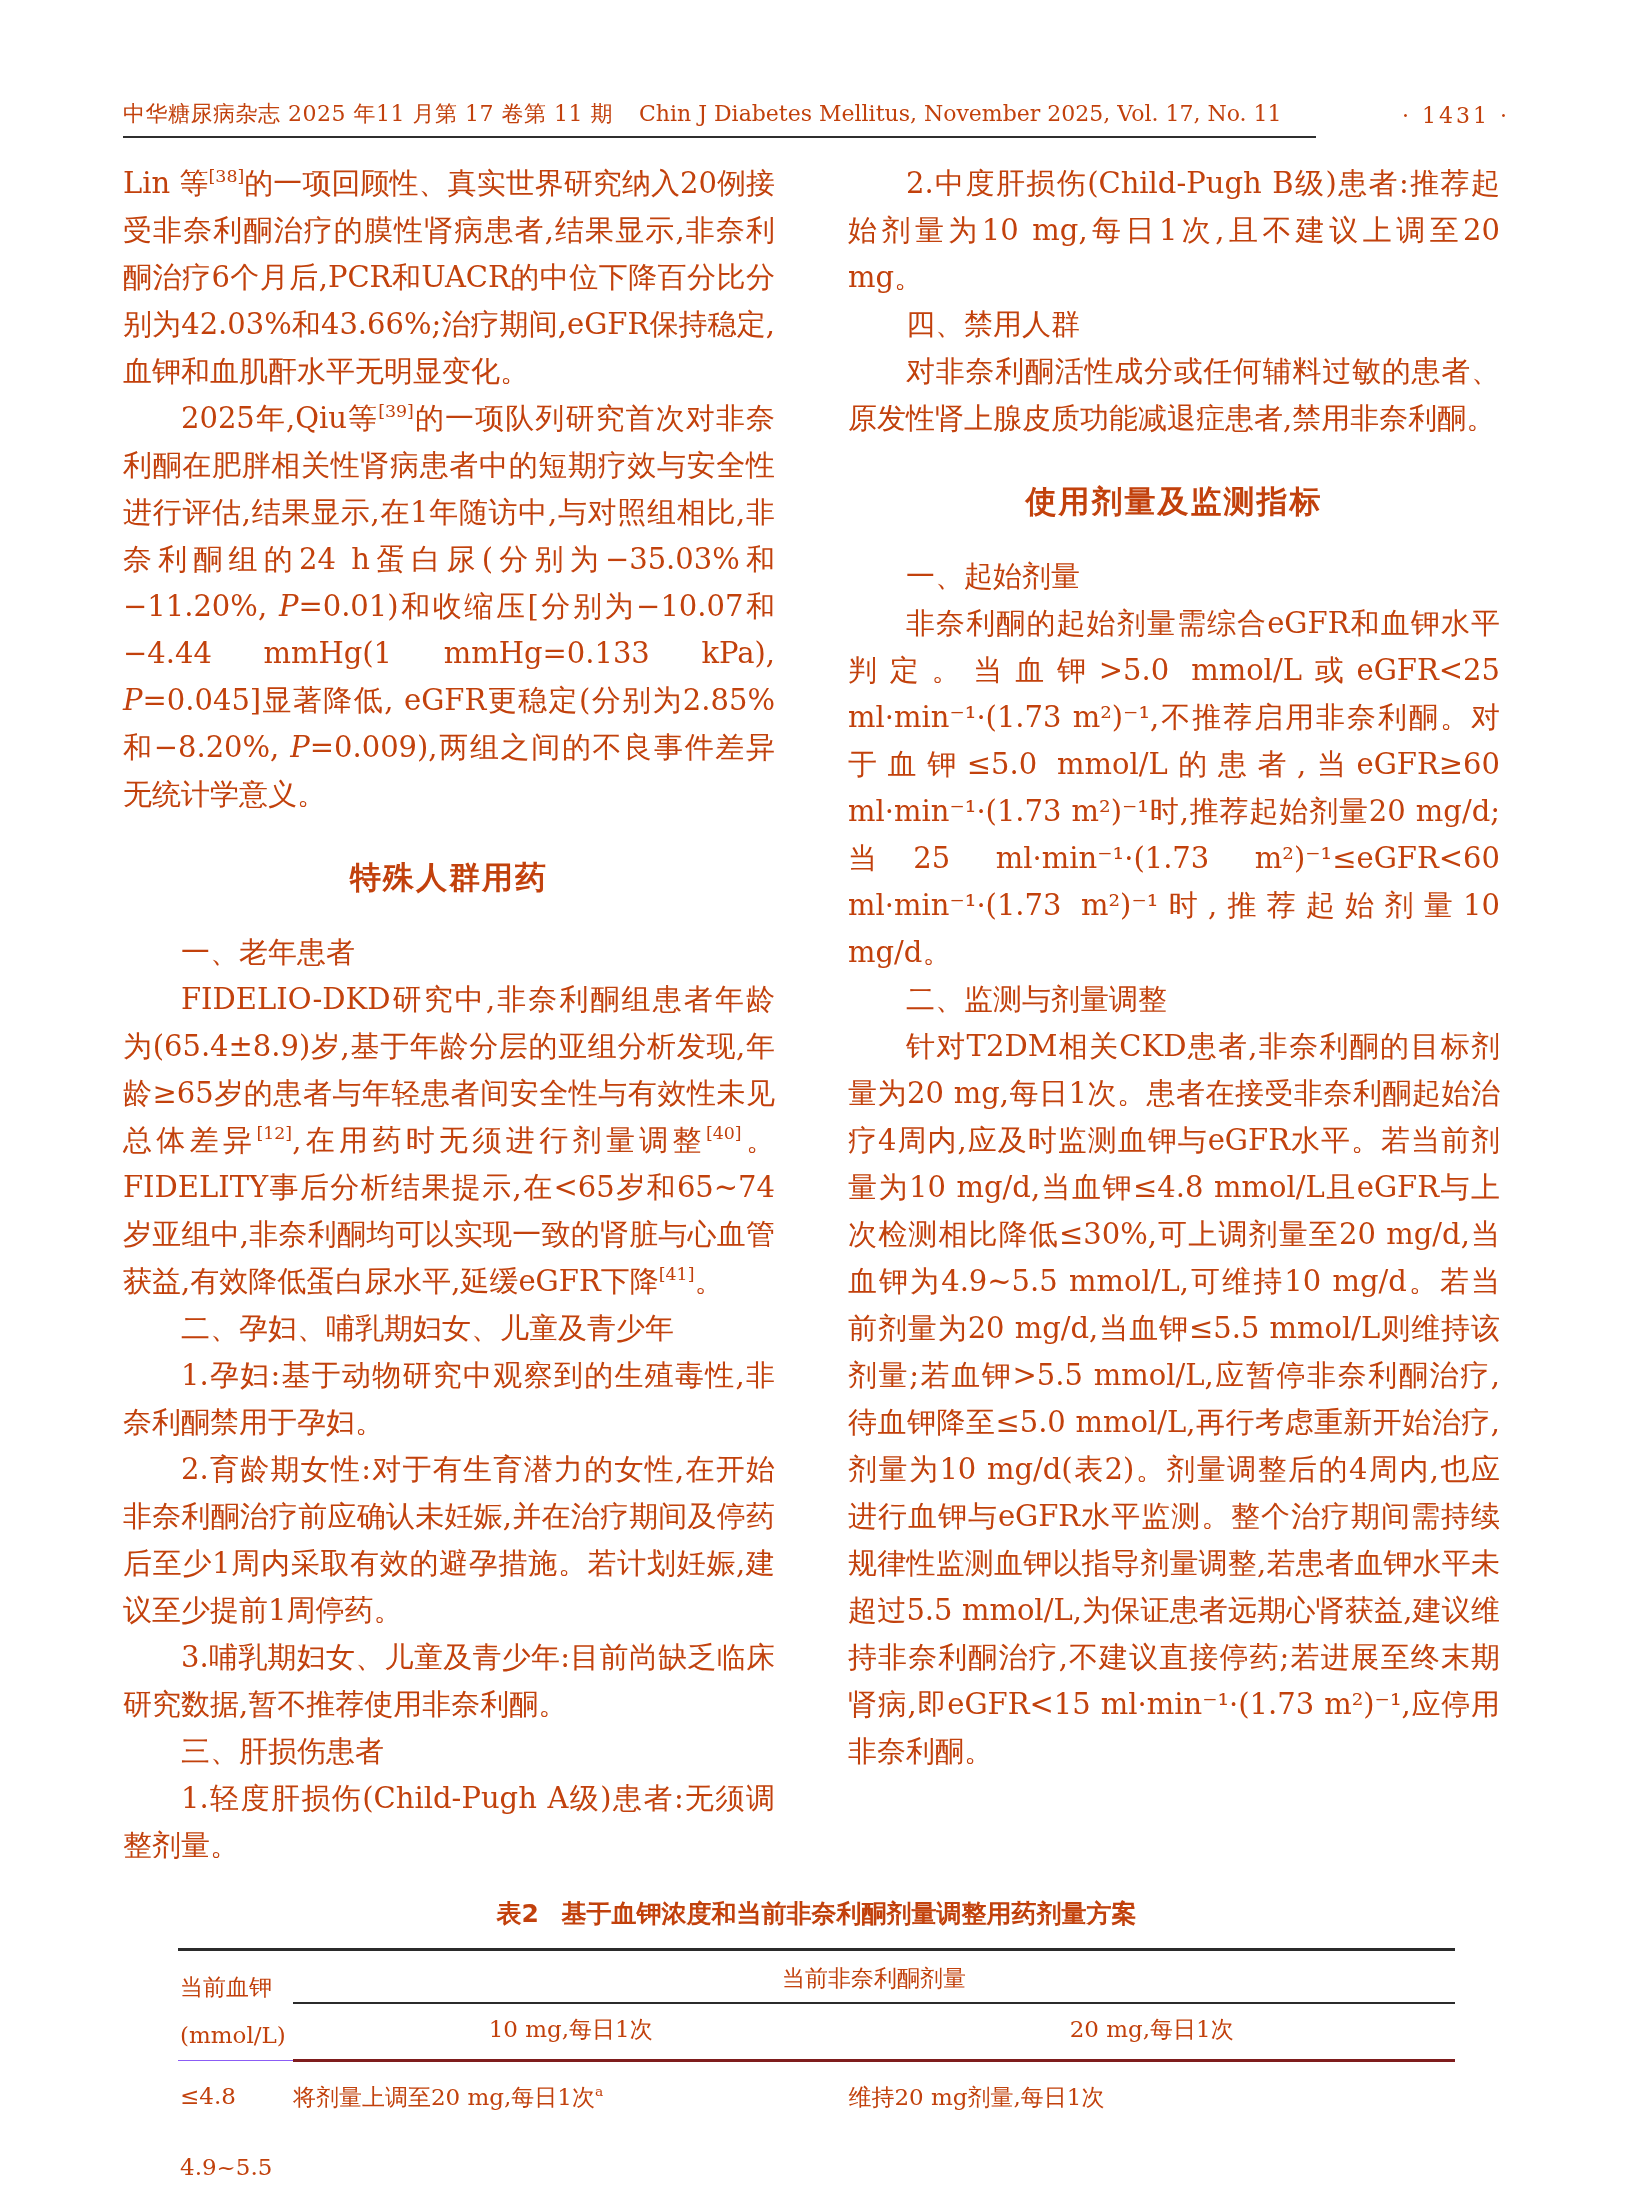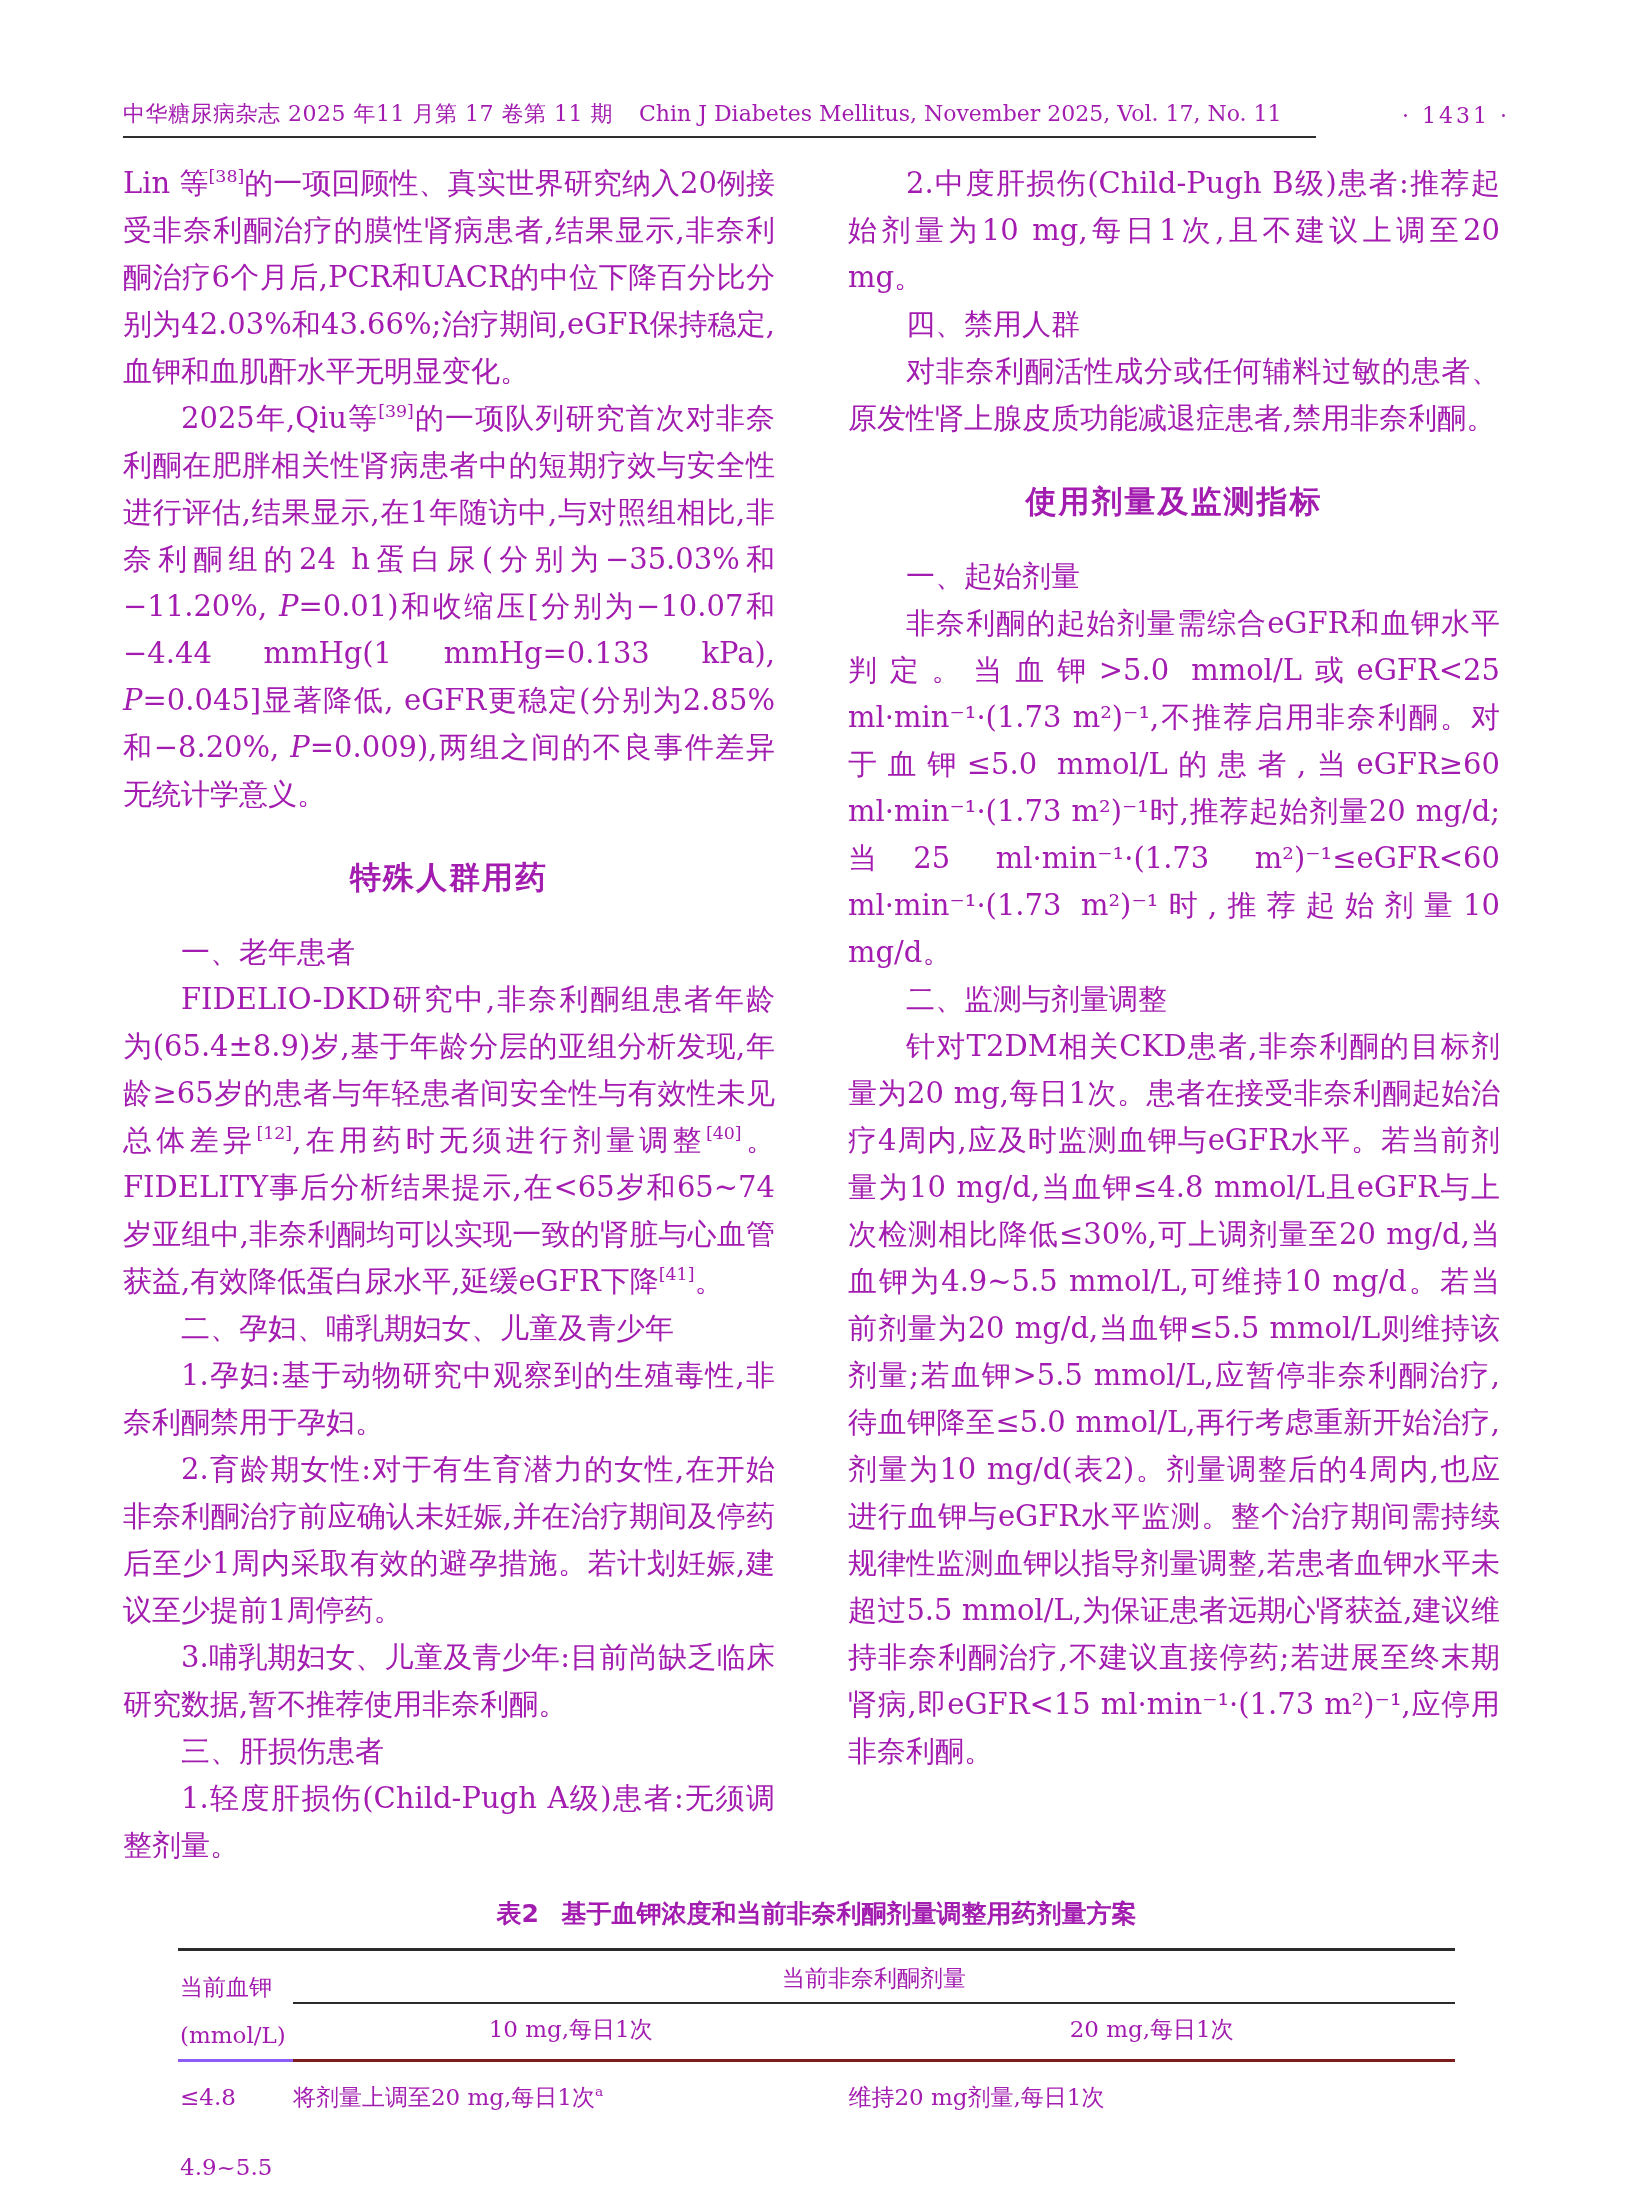--- a/index.html
+++ b/index.html
@@ -1,20 +1,20 @@
 <!DOCTYPE html>
 <html><head>
 <meta charset="utf-8">
 <title>Chin J Diabetes Mellitus p.1431</title>
 <style>
   html,body{margin:0;padding:0;background:#e8e8e8;}
   .page{
     width:1633px;height:2200px;background:#ffffff;margin:0 auto;
     box-sizing:border-box;padding:100px 123px 0 123px;position:relative;
-    font-family:"DejaVu Serif","Liberation Serif",serif;color:#a21caf;
+    font-family:"DejaVu Serif","Liberation Serif",serif;color:#c2410c;
   }
   
   .page-header{display:flex;justify-content:space-between;align-items:flex-end;font-size:22px;line-height:1.3;}
   .ph-left{border-bottom:2px solid #2f2f2f;padding:0 34px 7px 0;white-space:nowrap;}
   .ph-left .cn{letter-spacing:.5px;}
   .ph-left .en{margin-left:26px;}
   .ph-right{padding-bottom:7px;letter-spacing:3px;white-space:nowrap;margin-left:32px;}
   
   .columns{display:flex;gap:73px;margin-top:22px;}
   .col{width:652px;flex:0 0 652px;font-size:29px;line-height:47px;text-align:justify;}
@@ -26,21 +26,21 @@
   }
   sup{font-size:0.60em;line-height:0;vertical-align:super;}
   i{font-style:italic;}
   
   .table-area{margin:28px 55px 0 55px;}
   .table-title{text-align:center;font-size:25px;margin-bottom:18px;}
   .tt-label{font-family:"DejaVu Sans","Liberation Sans",sans-serif;font-weight:700;margin-right:.9em;}
   .tt-text{font-weight:700;}
   table.t2{width:100%;border-collapse:collapse;border-top:3px solid #2b2b2b;border-bottom:3px solid #2b2b2b;font-size:23px;}
   table.t2 th{font-weight:400;}
-  th.k-head{width:9%;text-align:left;vertical-align:top;padding:12px 0 0 2px;line-height:48px;border-bottom:3px solid #8b5cf6;}
+  th.k-head{width:9%;text-align:left;vertical-align:top;padding:12px 0 0 2px;line-height:48px;border-bottom:1px solid #8b5cf6;}
   th.span-head{border-bottom:2px solid #2b2b2b;text-align:center;padding:12px 0 8px;}
   tr.subhead th{text-align:center;padding:10px 0 14px;border-bottom:3px solid #7f1d1d;}
   th.sub1{width:43.5%;}
   th.sub2{width:47.5%;}
   tbody td{vertical-align:top;text-align:left;padding:15px 0;line-height:40px;}
   tbody td.k{padding-left:2px;white-space:nowrap;}
   tbody td.c1{padding-right:26px;}
 </style>
 </head>
 <body>

